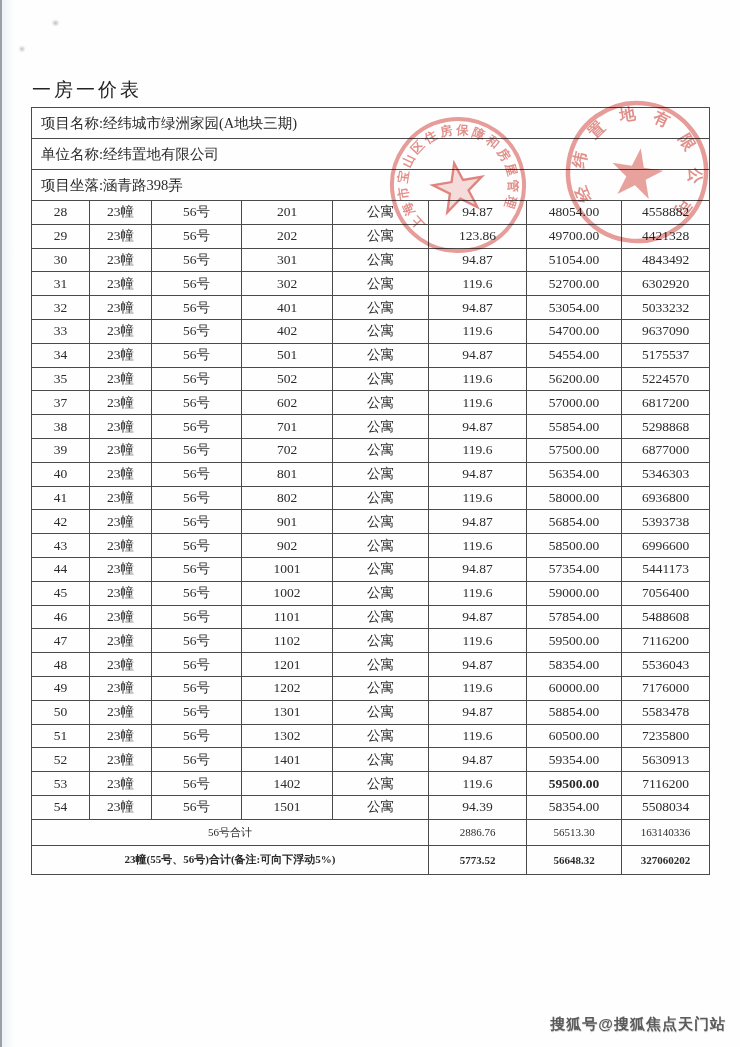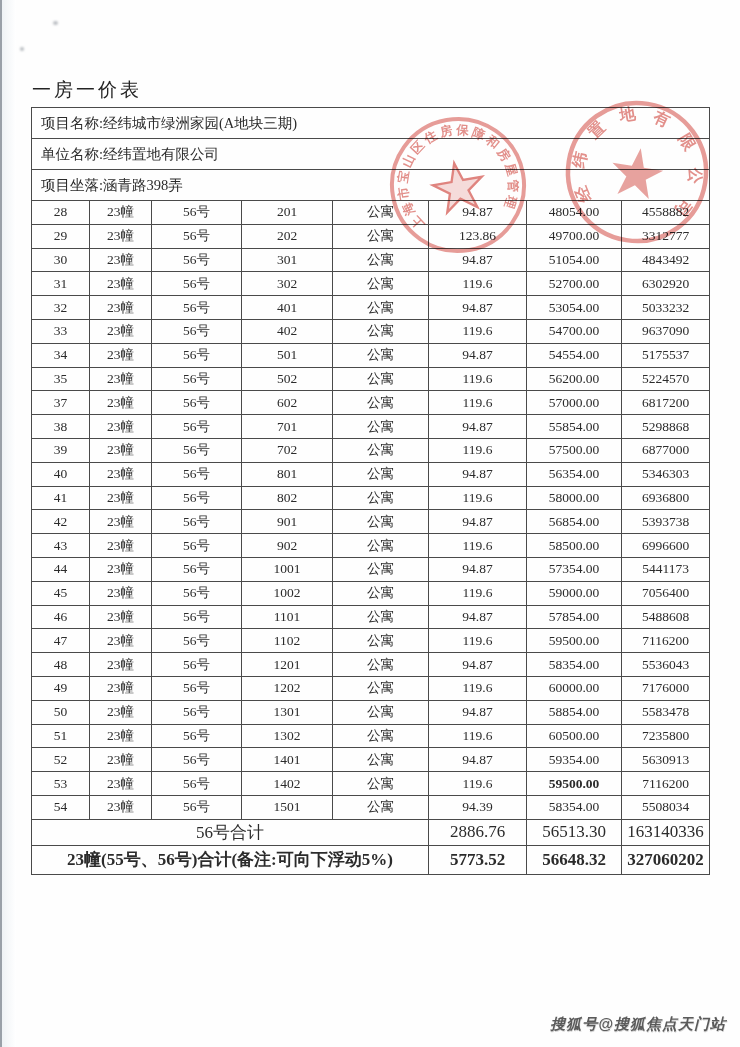--- a/index.html
+++ b/index.html
@@ -26,37 +26,36 @@
   }
   table.price-table td{
     border:1.5px solid #4a4a4a;text-align:center;padding:0;
     font-size:13.5px;white-space:nowrap;overflow:hidden;
   }
   tr.info-row td{
     text-align:left;padding-left:9px;height:30px;font-size:14.5px;
   }
   tr.data-row td{height:22.8px;}
   td.big-num{font-size:15.5px;font-weight:600;}
-  tr.summary-row td{height:25px;font-size:17px;margin-top:28px;}
+  tr.summary-row td{height:25px;font-size:11px;margin-top:28px;}
   tr.summary-row.final td{height:28px;font-weight:bold;}
 
   svg.stamps{
     position:absolute;left:0;top:0;pointer-events:none;
     mix-blend-mode:multiply;opacity:0.78;filter:blur(0.3px);
   }
   .stamp-ring-text{
     font-family:"Liberation Serif","DejaVu Serif",serif;font-weight:600;
   }
 
   .watermark{
     position:absolute;top:1015px;right:14px;
     font-family:"Liberation Sans","DejaVu Sans",sans-serif;
     font-size:15px;font-weight:700;letter-spacing:1px;color:#3e3e3e;opacity:.85;
     text-shadow:0.5px 0.5px 0 #cfcfcf;
-    font-style:italic;
   }
 </style>
 </head>
 <body>
 
 <div class="page">
   <div class="left-edge"></div>
   <div class="edge-fade"></div>
   <div class="speck speck-1"></div>
   <div class="speck speck-2"></div>
@@ -96,21 +95,21 @@
           <td>4558882</td>
         </tr>
         <tr class="data-row">
           <td>29</td>
           <td>23幢</td>
           <td>56号</td>
           <td>202</td>
           <td>公寓</td>
           <td>123.86</td>
           <td>49700.00</td>
-          <td>3312777</td>
+          <td>4421328</td>
         </tr>
         <tr class="data-row">
           <td>30</td>
           <td>23幢</td>
           <td>56号</td>
           <td>301</td>
           <td>公寓</td>
           <td>94.87</td>
           <td>51054.00</td>
           <td>4843492</td>

